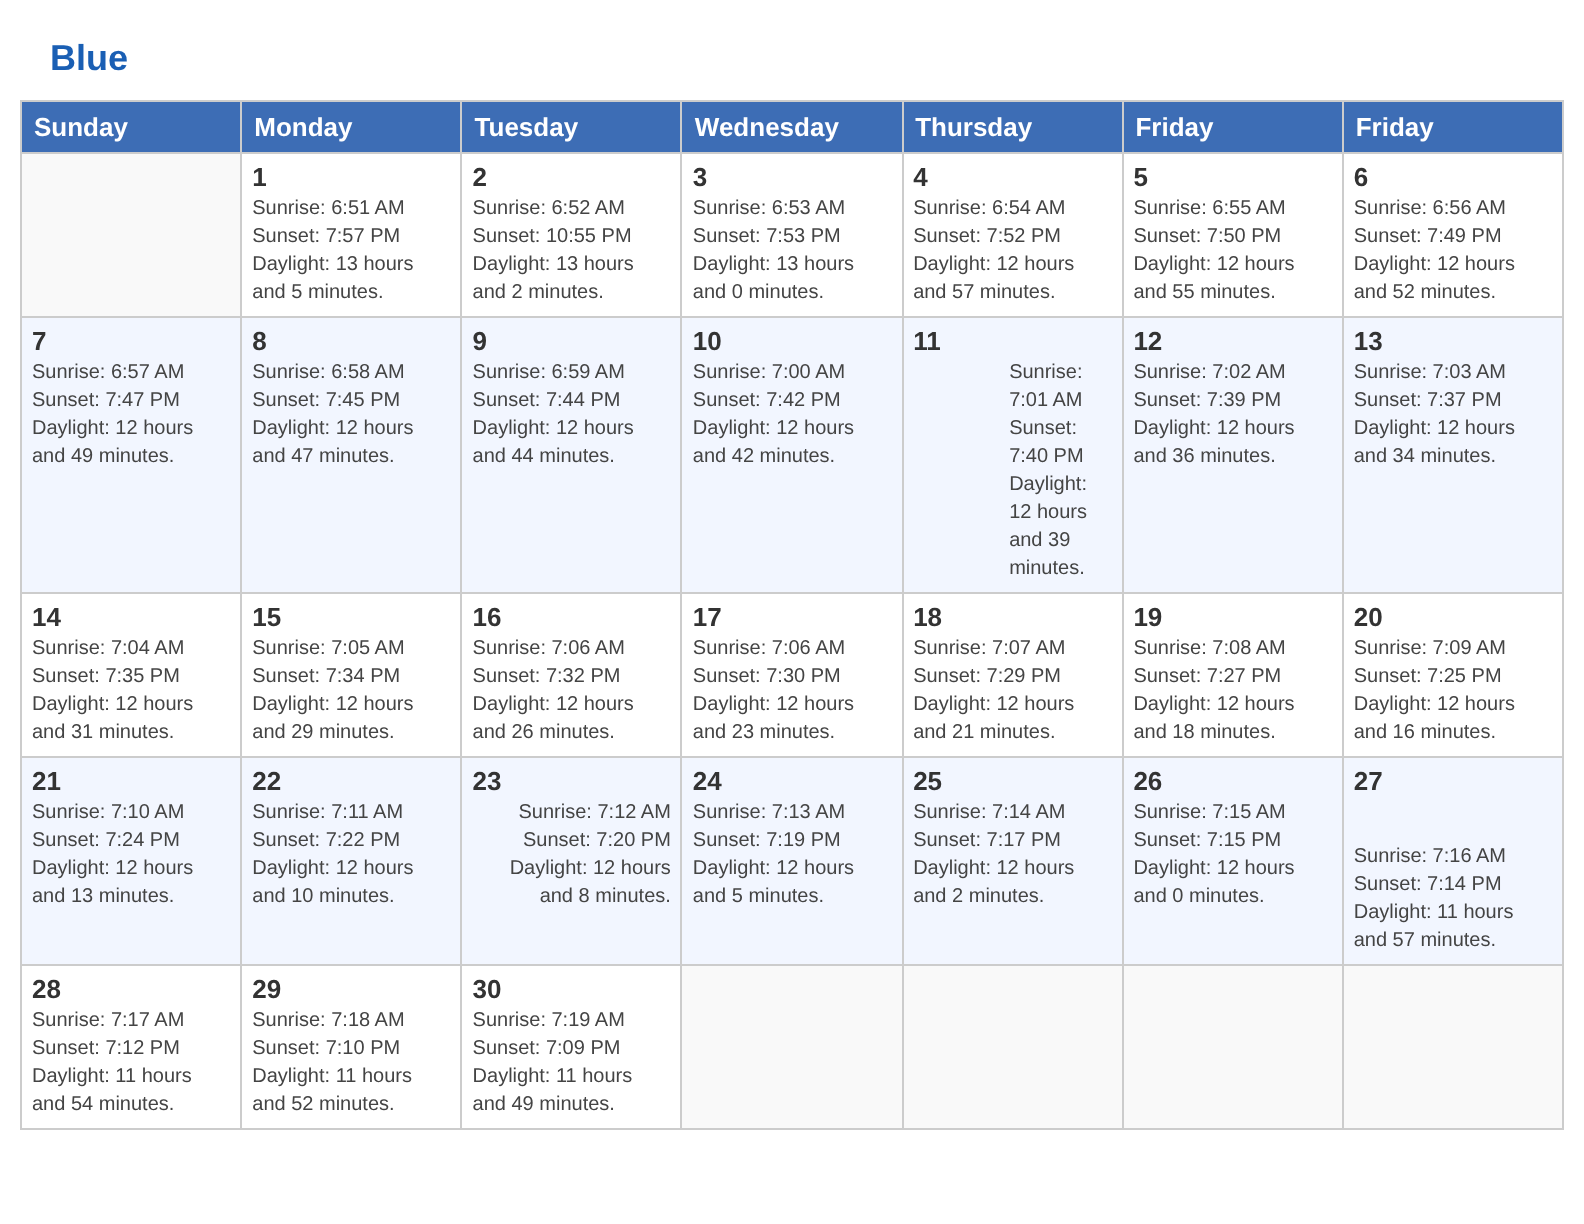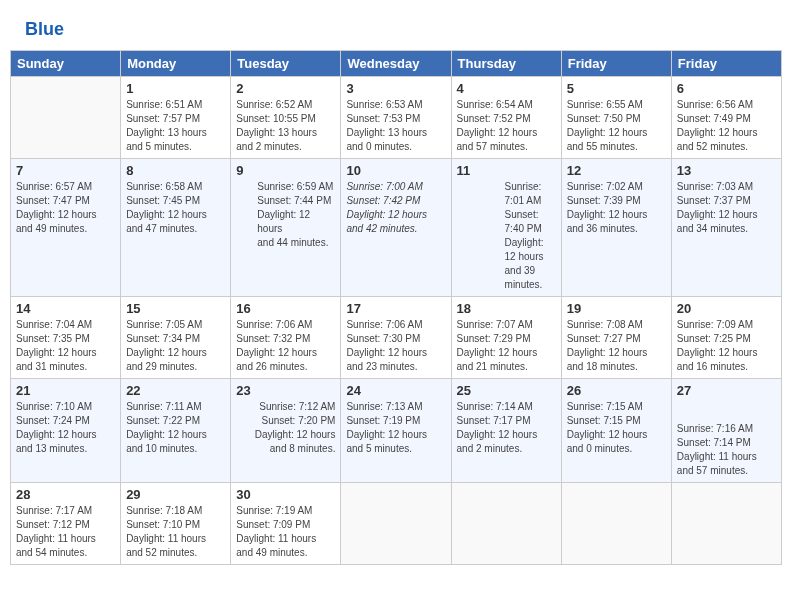--- a/index.html
+++ b/index.html
@@ -177,28 +177,28 @@
         </td>
         <td>
           <div class="day-num">8</div>
           <div class="day-info" style="white-space: pre-line;">Sunrise: 6:58 AM
 Sunset: 7:45 PM
 Daylight: 12 hours
 and 47 minutes.</div>
         </td>
         <td>
           <div class="day-num">9</div>
-          <div class="day-info" style="white-space: pre-line; margin-left: 21px;">Sunrise: 6:59 AM
+          <div class="day-info" style="white-space: pre-line;">Sunrise: 6:59 AM
 Sunset: 7:44 PM
 Daylight: 12 hours
 and 44 minutes.</div>
         </td>
         <td>
           <div class="day-num">10</div>
-          <div class="day-info" style="white-space: pre-line; font-style: italic;">Sunrise: 7:00 AM
+          <div class="day-info" style="white-space: pre-line;">Sunrise: 7:00 AM
 Sunset: 7:42 PM
 Daylight: 12 hours
 and 42 minutes.</div>
         </td>
         <td>
           <div class="day-num">11</div>
           <div class="day-info" style="white-space: pre-line; margin-left: 48px;">Sunrise: 7:01 AM
 Sunset: 7:40 PM
 Daylight: 12 hours
 and 39 minutes.</div>

